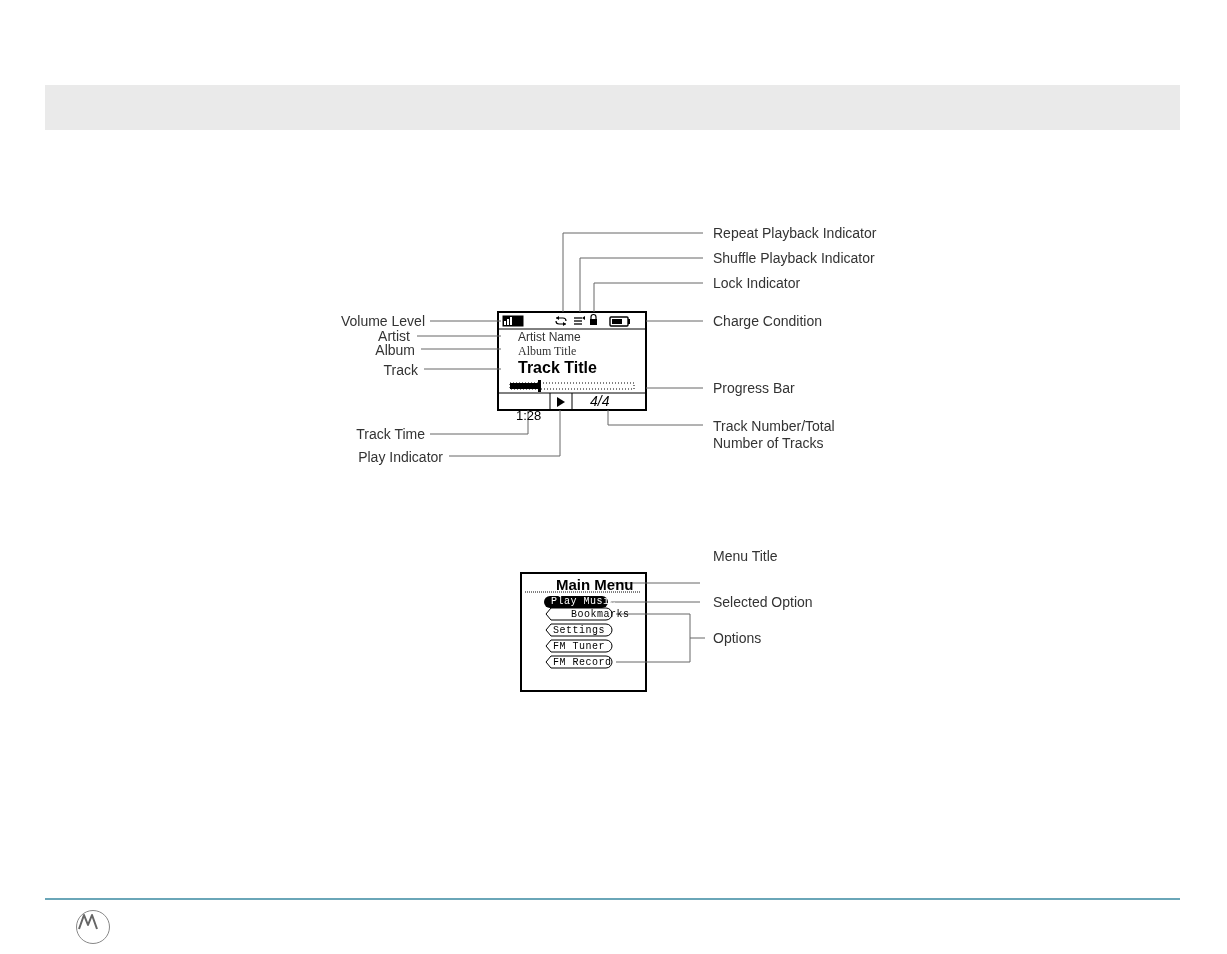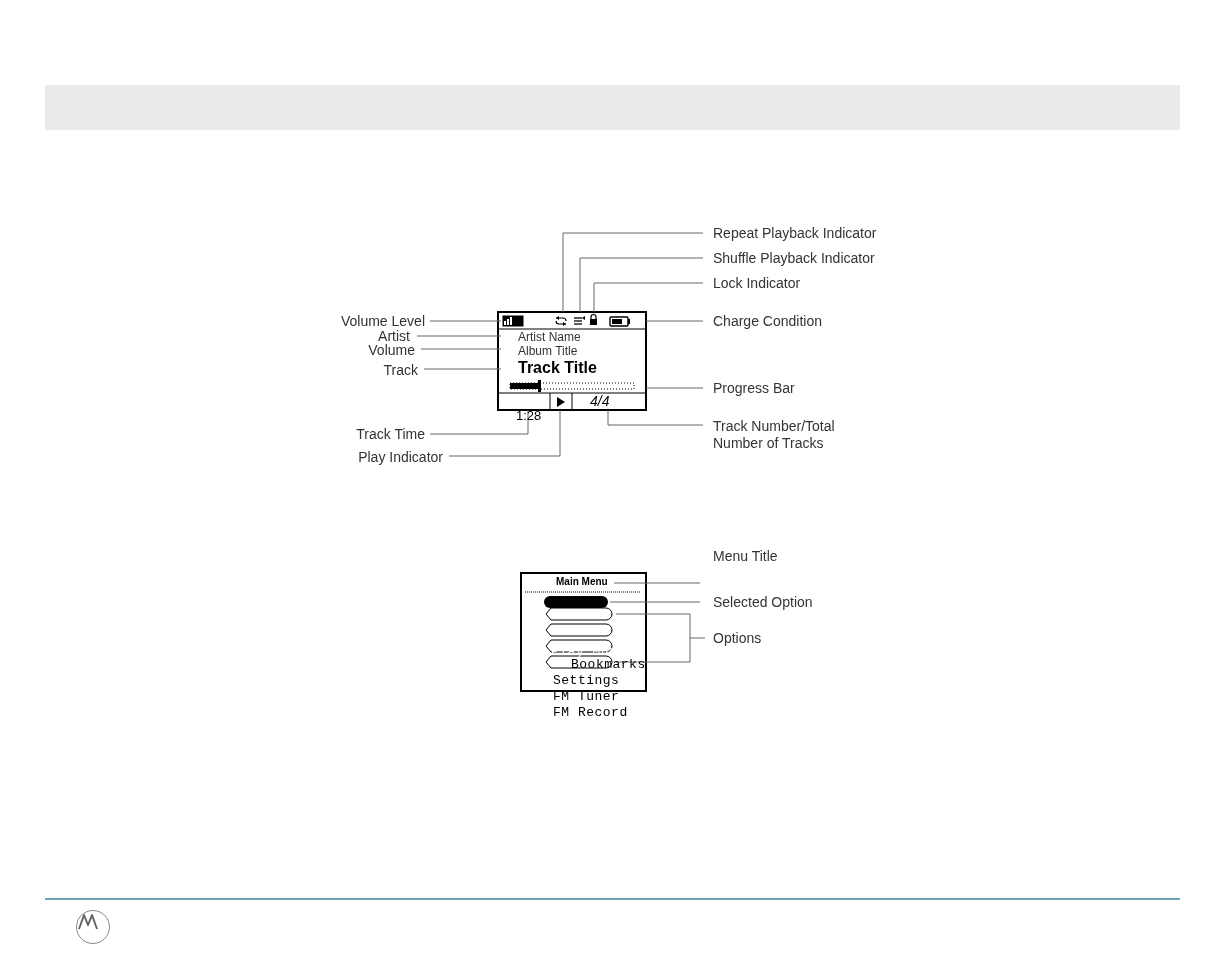--- a/index.html
+++ b/index.html
@@ -1,21 +1,21 @@
 <!DOCTYPE html>
 <html><head>
 <meta charset="utf-8">
 <style>
 html,body{margin:0;padding:0;width:1227px;height:954px;background:#fff;font-family:Arial,Helvetica,sans-serif;color:#333;}
 .header-bar{position:absolute;left:45px;top:85px;width:1135px;height:45px;background:#eaeaea;}
 svg{position:absolute;left:0;top:0;}
 .label{position:absolute;font-size:14px;color:#333;white-space:nowrap;}
 .label-r{text-align:right;}
 .screen-text{font-family:Arial,Helvetica,sans-serif;}
-.pixel-text{font-family:"Courier New",monospace;font-size:13px;letter-spacing:0.5px;margin-top:48px;}
+.pixel-text{font-family:"Courier New",monospace;font-size:10px;letter-spacing:0.5px;}
 .footer-line{position:absolute;left:45px;top:898px;width:1135px;height:2px;background:#6aa6b8;}
 .logo{position:absolute;left:76px;top:910px;width:32px;height:32px;border:1px solid #888;border-radius:50%;display:flex;align-items:center;justify-content:center;}
 </style>
 </head>
 <body>
 
 <div class="header-bar"></div>
 
 <svg width="1227" height="954">
 
@@ -101,41 +101,41 @@
     <path d="M551 668 l-5 -6 l5 -6 h55 a6 6 0 0 1 0 12 z"></path>
   </g>
 
   <line x1="614" y1="583" x2="700" y2="583" stroke="#666" stroke-width="1"></line>
   <line x1="610" y1="602" x2="700" y2="602" stroke="#666" stroke-width="1"></line>
 
   <path d="M616 614 H690 M616 662 H690 M690 614 V662 M690 638 H705" fill="none" stroke="#666" stroke-width="1"></path>
 </svg>
 
 <div class="label screen-text" style="left:518px;top:330px;font-size:12px;">Artist Name</div>
-<div class="label screen-text" style="left:518px;top:344px;font-size:12px;">Album Title</div>
+<div class="label screen-text" style="left:518px;top:344px;font-size:12px;font-family:Liberation Serif, serif;">Album Title</div>
 <div class="label screen-text" style="left:518px;top:359px;font-size:16px;font-weight:900;color:#000;">Track Title</div>
 <div class="label screen-text" style="left:516px;top:408px;font-size:13px;color:#000;">1:28</div>
 <div class="label screen-text" style="left:590px;top:393px;font-size:14px;font-style:italic;color:#000;">4/4</div>
 
 <div class="label label-r" style="left:260px;top:313px;width:165px;">Volume Level</div>
 <div class="label label-r" style="left:260px;top:328px;width:150px;">Artist</div>
-<div class="label label-r" style="left:260px;top:342px;width:155px;">Volume</div>
+<div class="label label-r" style="left:260px;top:342px;width:155px;">Album</div>
 <div class="label label-r" style="left:260px;top:362px;width:158px;">Track</div>
 <div class="label label-r" style="left:260px;top:426px;width:165px;">Track Time</div>
 <div class="label label-r" style="left:260px;top:449px;width:183px;">Play Indicator</div>
 
 <div class="label" style="left:713px;top:225px;">Repeat Playback Indicator</div>
 <div class="label" style="left:713px;top:250px;">Shuffle Playback Indicator</div>
 <div class="label" style="left:713px;top:275px;">Lock Indicator</div>
 <div class="label" style="left:713px;top:313px;">Charge Condition</div>
 <div class="label" style="left:713px;top:380px;">Progress Bar</div>
 <div class="label" style="left:713px;top:418px;">Track Number/Total</div>
 <div class="label" style="left:713px;top:435px;">Number of Tracks</div>
 
-<div class="label" style="left:556px;top:576px;font-size:10px;font-weight:900;color:#000;">Main Menu</div>
+<div class="label" style="left:556px;top:576px;font-size:15px;font-weight:900;color:#000;">Main Menu</div>
 <div class="label pixel-text" style="left:551px;top:596px;color:#fff;">Play Music</div>
 <div class="label pixel-text" style="left:553px;top:609px;color:#000;padding-left:18px;">Bookmarks</div>
 <div class="label pixel-text" style="left:553px;top:625px;color:#000;">Settings</div>
 <div class="label pixel-text" style="left:553px;top:641px;color:#000;">FM Tuner</div>
 <div class="label pixel-text" style="left:553px;top:657px;color:#000;">FM Record</div>
 
 <div class="label" style="left:713px;top:548px;">Menu Title</div>
 <div class="label" style="left:713px;top:594px;">Selected Option</div>
 <div class="label" style="left:713px;top:630px;">Options</div>
 

